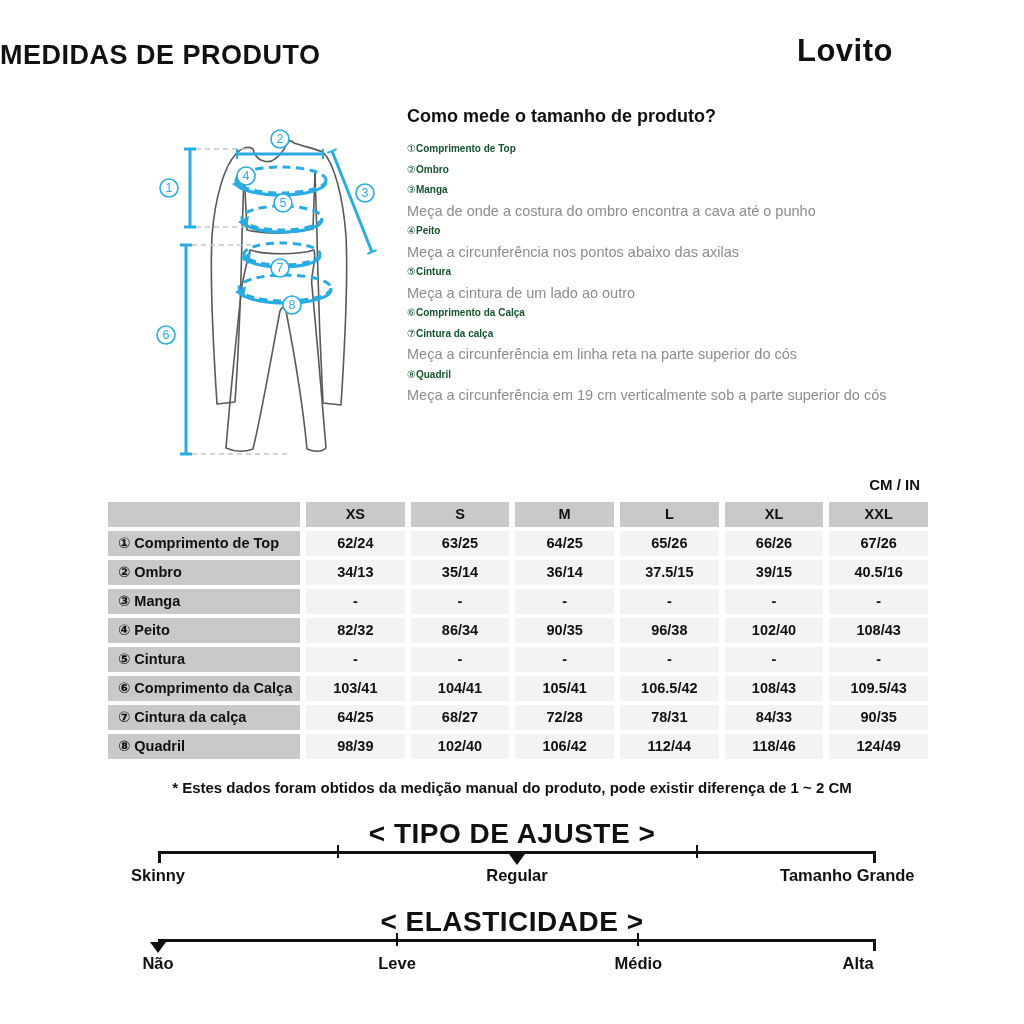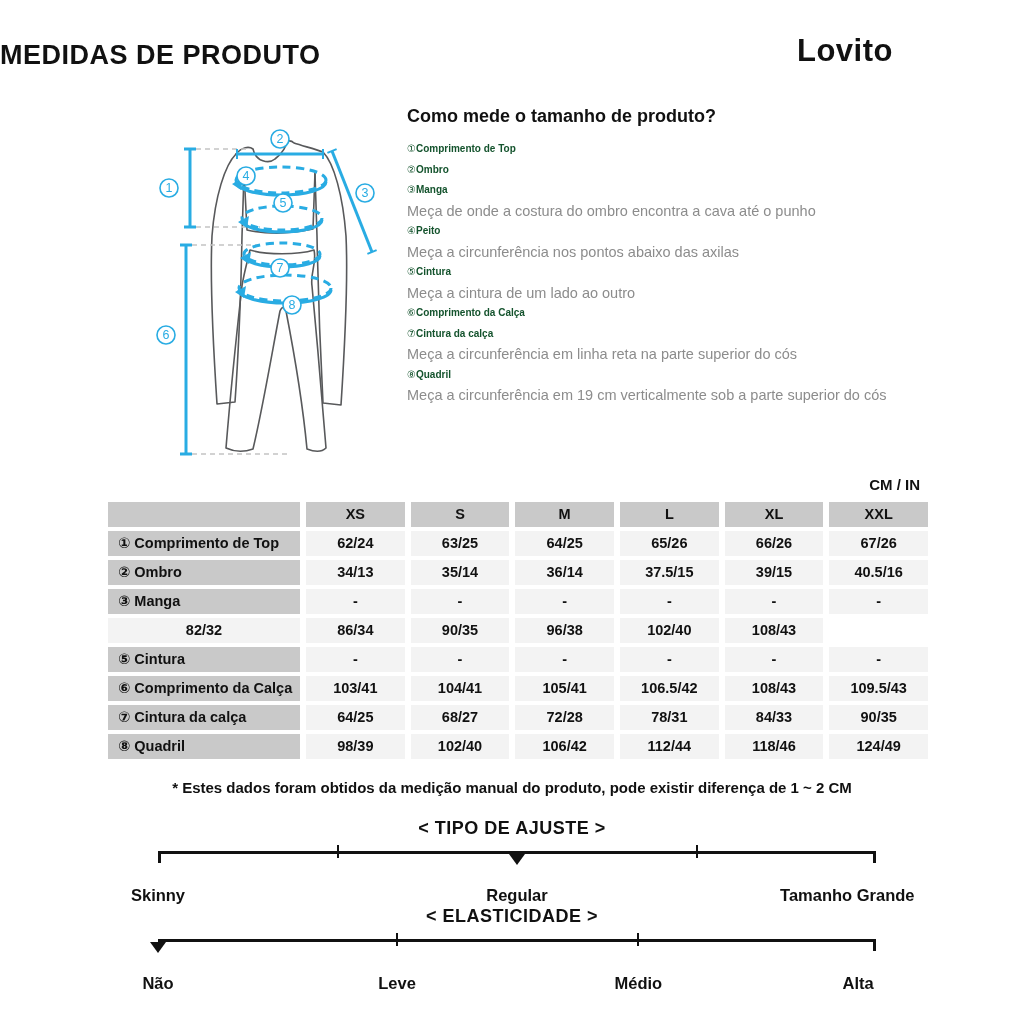--- a/index.html
+++ b/index.html
@@ -32,31 +32,31 @@
   .t-cell.gray { background:#c9c9c9; }
   .t-cell.label { text-align:left; padding-left:10px; }
   .t-body { display:flex; flex-direction:column; gap:4px; margin-top:4px; }
   .contents { display:contents; }
 
   
   .footnote { position:absolute; top:779px; left:0; right:0; text-align:center;
               font-size:15px; font-weight:700; }
 
   
-  .scale-title { position:absolute; left:0; right:0; text-align:center; font-size:18px;
+  .scale-title { position:absolute; left:0; right:0; text-align:center; font-size:28px;
                  font-weight:800; letter-spacing:.5px; }
   .scale-track { position:absolute; left:158px; width:718px; height:3px; background:#111; }
   .end-tick { position:absolute; top:0; width:3px; height:12px; background:#111; }
   .end-tick.left { left:0; } .end-tick.right { right:0; }
   .mid-tick { position:absolute; top:-6px; width:2px; height:13px; background:#111;
               transform:translateX(-50%); }
   .scale-marker { position:absolute; top:3px; width:0; height:0; transform:translateX(-50%);
                   border-left:8px solid transparent; border-right:8px solid transparent;
                   border-top:11px solid #111; }
-  .scale-stops { position:absolute; top:15px; left:0; right:0; height:22px;margin-top:20px; }
+  .scale-stops { position:absolute; top:15px; left:0; right:0; height:22px; }
   .scale-stop { position:absolute; transform:translateX(-50%); white-space:nowrap;
                 font-size:16.5px; font-weight:700; }
 </style>
 </head>
 <body>
 
 <div id="page">
 
   <div class="title">MEDIDAS DE PRODUTO</div>
   <div class="brand">Lovito</div>
@@ -237,20 +237,21 @@
           <div class="t-cell gray label">③ Manga</div>
           <div class="t-cell">-</div>
           <div class="t-cell">-</div>
           <div class="t-cell">-</div>
           <div class="t-cell">-</div>
           <div class="t-cell">-</div>
           <div class="t-cell">-</div>
         </div>
 
         <div class="t-row">
+          <div class="t-cell gray label">④ Peito</div>
           <div class="t-cell">82/32</div>
           <div class="t-cell">86/34</div>
           <div class="t-cell">90/35</div>
           <div class="t-cell">96/38</div>
           <div class="t-cell">102/40</div>
           <div class="t-cell">108/43</div>
         </div>
 
         <div class="t-row">
           <div class="t-cell gray label">⑤ Cintura</div>

